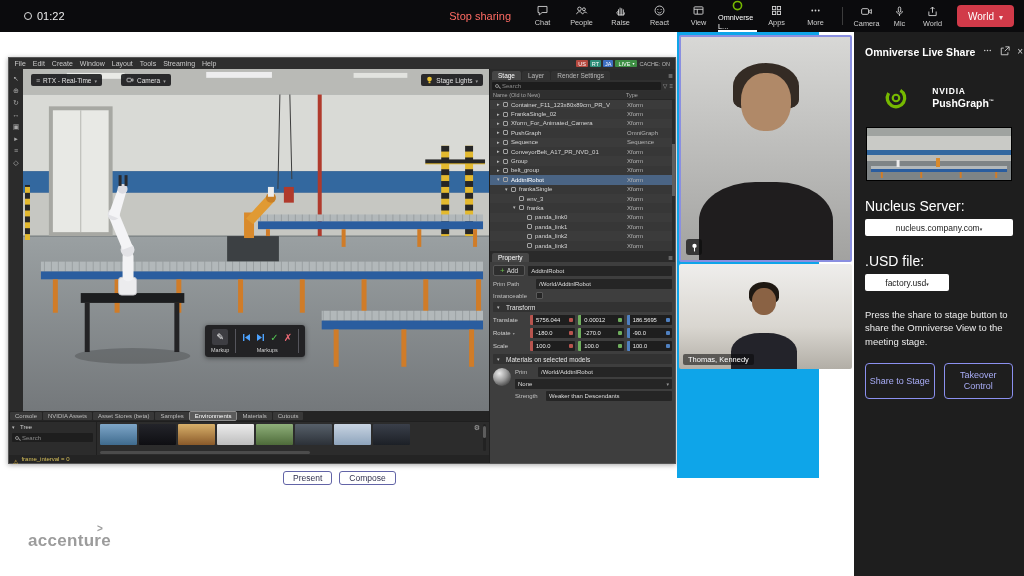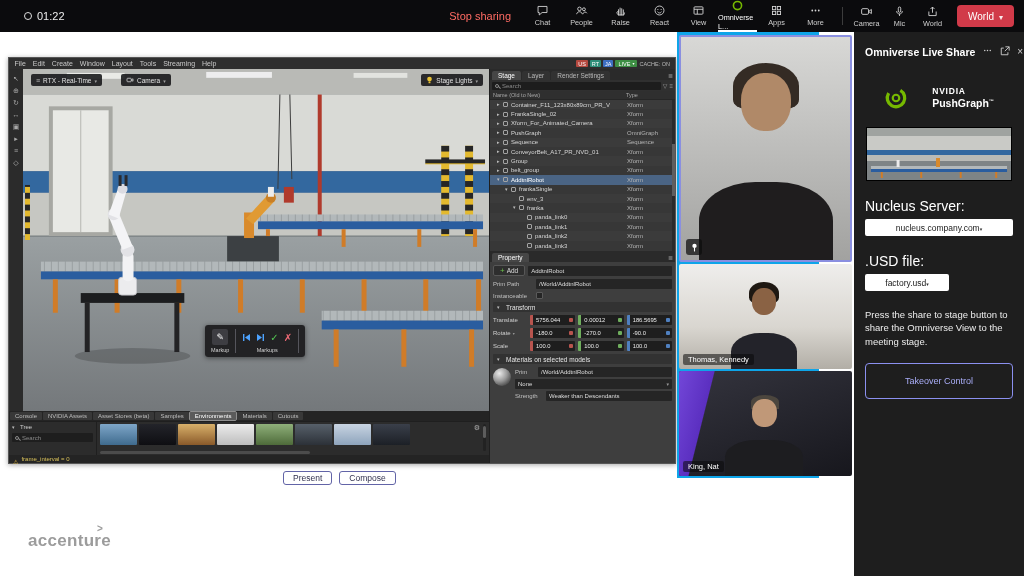--- a/index.html
+++ b/index.html
@@ -773,27 +773,20 @@
             <rect x="4.4" y="5" width="1.2" height="4.4" rx=".6"></rect>
           </svg>
       </div>
     </div>
     <div class="vtile vt2">
       <div class="hair"></div>
       <div class="head"></div>
       <div class="torso"></div>
       <div class="name-chip">Thomas, Kennedy</div>
     </div>
-    <div class="vtile vt3">
-      <div class="purple-wedge"></div>
-      <div class="hair"></div>
-      <div class="head"></div>
-      <div class="torso"></div>
-      <div class="name-chip">King, Nat</div>
-    </div>
   </div>
 
   <div class="live-panel">
     <div class="lp-header">
       <span class="lp-title">Omniverse Live Share</span>
       <span class="lp-ic"><svg width="11" height="11" viewBox="0 0 16 16" fill="#cfcfcf">
             <circle cx="4" cy="8" r="1.1"></circle>
             <circle cx="8" cy="8" r="1.1"></circle>
             <circle cx="12" cy="8" r="1.1"></circle>
           </svg></span>
@@ -836,17 +829,18 @@
       <span>nucleus.company.com</span>
       <span class="dd-arrow"></span>
     </div>
     <div class="lp-label">.USD file:</div>
     <div class="lp-select sel-usd">
       <span>factory.usd</span>
       <span class="dd-arrow"></span>
     </div>
     <div class="lp-desc">Press the share to stage button to share the Omniverse View to the meeting stage.</div>
     <div class="lp-btns">
+      <div class="lp-btn">Share to Stage</div>
       <div class="lp-btn">Takeover Control</div>
     </div>
   </div>
 
 </div>
 
 </body></html>

